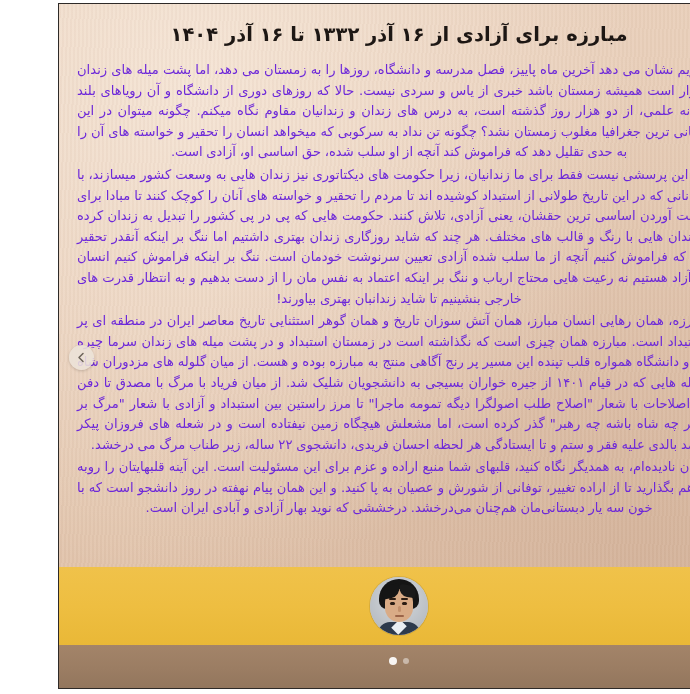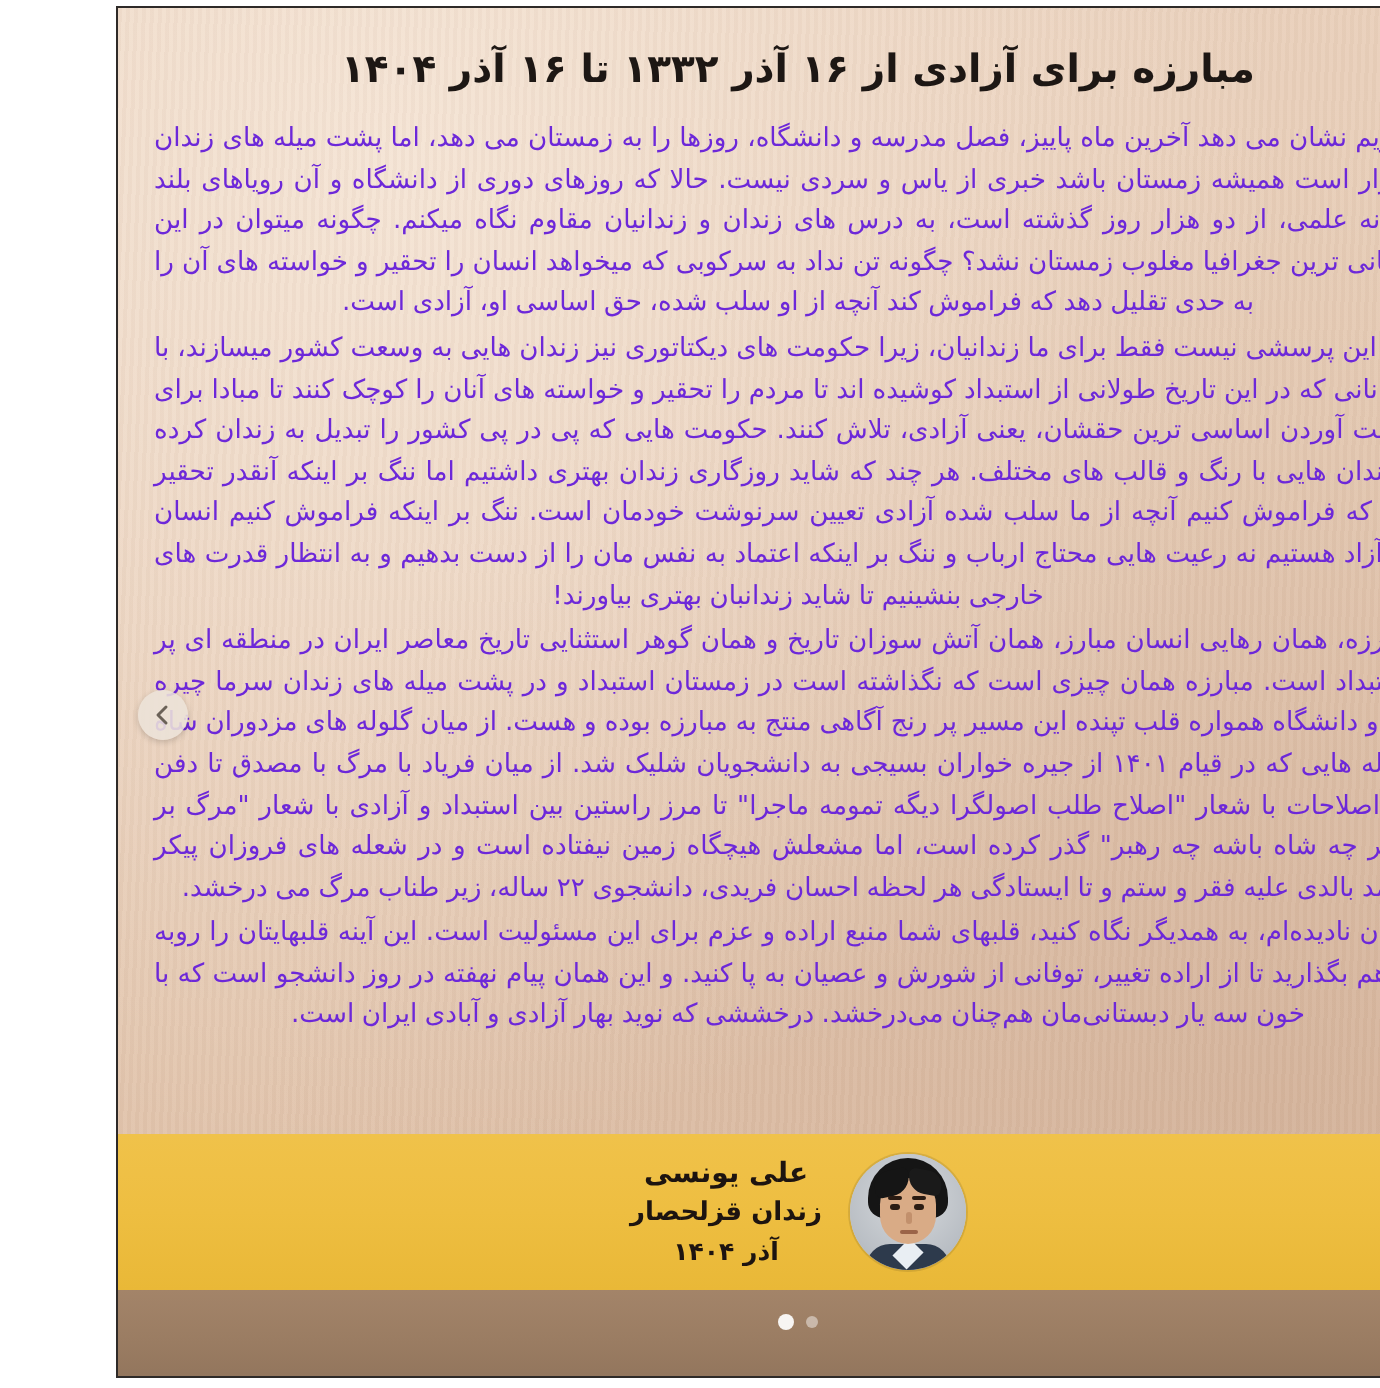--- a/index.html
+++ b/index.html
@@ -216,25 +216,20 @@
         <span class="av-face"></span>
         <span class="av-fringeL"></span>
         <span class="av-fringeR"></span>
         <span class="av-brow1"></span>
         <span class="av-brow2"></span>
         <span class="av-eyeL"></span>
         <span class="av-eyeR"></span>
         <span class="av-nose"></span>
         <span class="av-mouth"></span>
       </div>
-      <div class="sig-text">
-        <div class="sig-name">علی یونسی</div>
-        <div class="sig-place">زندان قزلحصار</div>
-        <div class="sig-date">آذر ۱۴۰۴</div>
-      </div>
     </div>
 
     <div class="bottom-strip">
       <div class="dots">
         <span class="dot"></span>
         <span class="dot active"></span>
       </div>
     </div>
 
     <div class="nav-prev">

